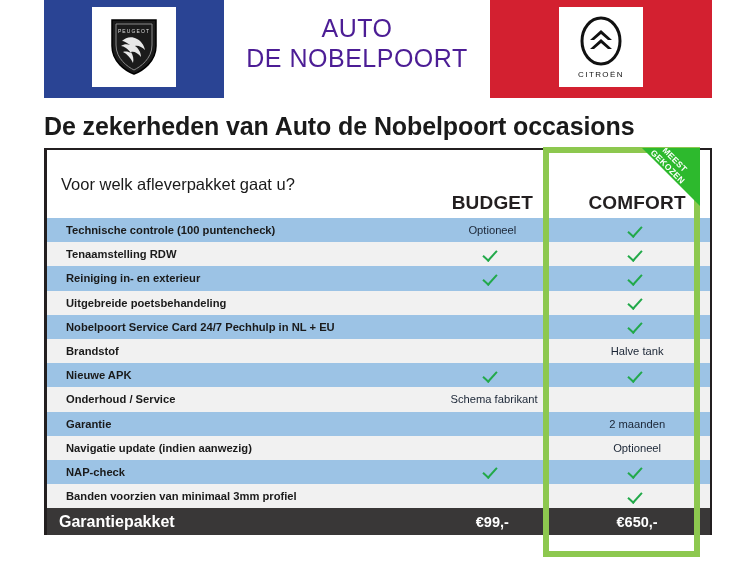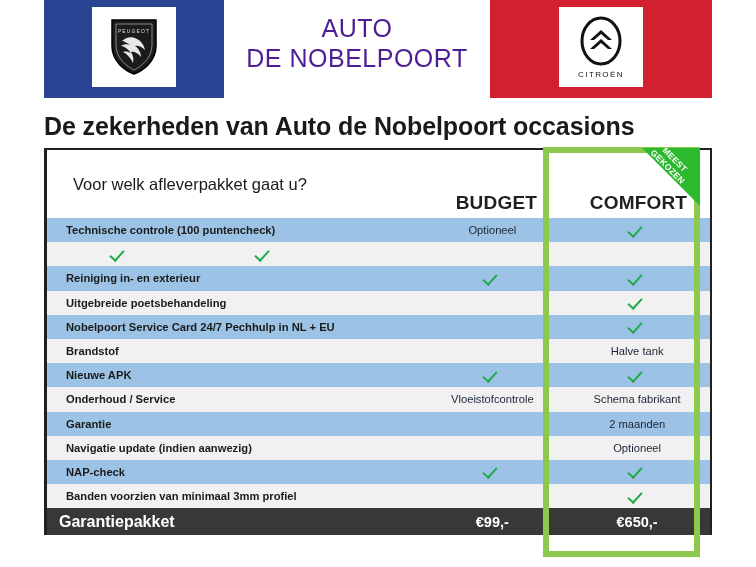--- a/index.html
+++ b/index.html
@@ -110,21 +110,20 @@
     align-items: stretch;
   }
   .q-label {
     width: 374px;
     display: flex;
     align-items: center;
     padding-left: 14px;
     box-sizing: border-box;
     font-size: 16.5px;
     color: #1a1a1a;
-    margin-left: 12px;
   }
   .q-col {
     width: 144px;
     display: flex;
     align-items: flex-end;
     justify-content: center;
     padding-bottom: 4px;
     box-sizing: border-box;
     font-size: 19px;
     font-weight: bold;
@@ -301,20 +300,21 @@
 
   <div id="rows-host">
       <div class="row blue">
         <div class="cell-label">Technische controle (100 puntencheck)</div>
         <div class="cell-val">Optioneel</div>
         <div class="cell-val comfort">
           <span class="check"></span>
         </div>
       </div>
       <div class="row gray">
+        <div class="cell-label">Tenaamstelling RDW</div>
         <div class="cell-val">
           <span class="check"></span>
         </div>
         <div class="cell-val comfort">
           <span class="check"></span>
         </div>
       </div>
       <div class="row blue">
         <div class="cell-label">Reiniging in- en exterieur</div>
         <div class="cell-val">
@@ -347,21 +347,20 @@
         <div class="cell-label">Nieuwe APK</div>
         <div class="cell-val">
           <span class="check"></span>
         </div>
         <div class="cell-val comfort">
           <span class="check"></span>
         </div>
       </div>
       <div class="row gray">
         <div class="cell-label">Onderhoud / Service</div>
-        <div class="cell-val">Vloeistofcontrole</div>
         <div class="cell-val comfort">Schema fabrikant</div>
       </div>
       <div class="row blue">
         <div class="cell-label">Garantie</div>
         <div class="cell-val"></div>
         <div class="cell-val comfort">2 maanden</div>
       </div>
       <div class="row gray">
         <div class="cell-label">Navigatie update (indien aanwezig)</div>
         <div class="cell-val"></div>

